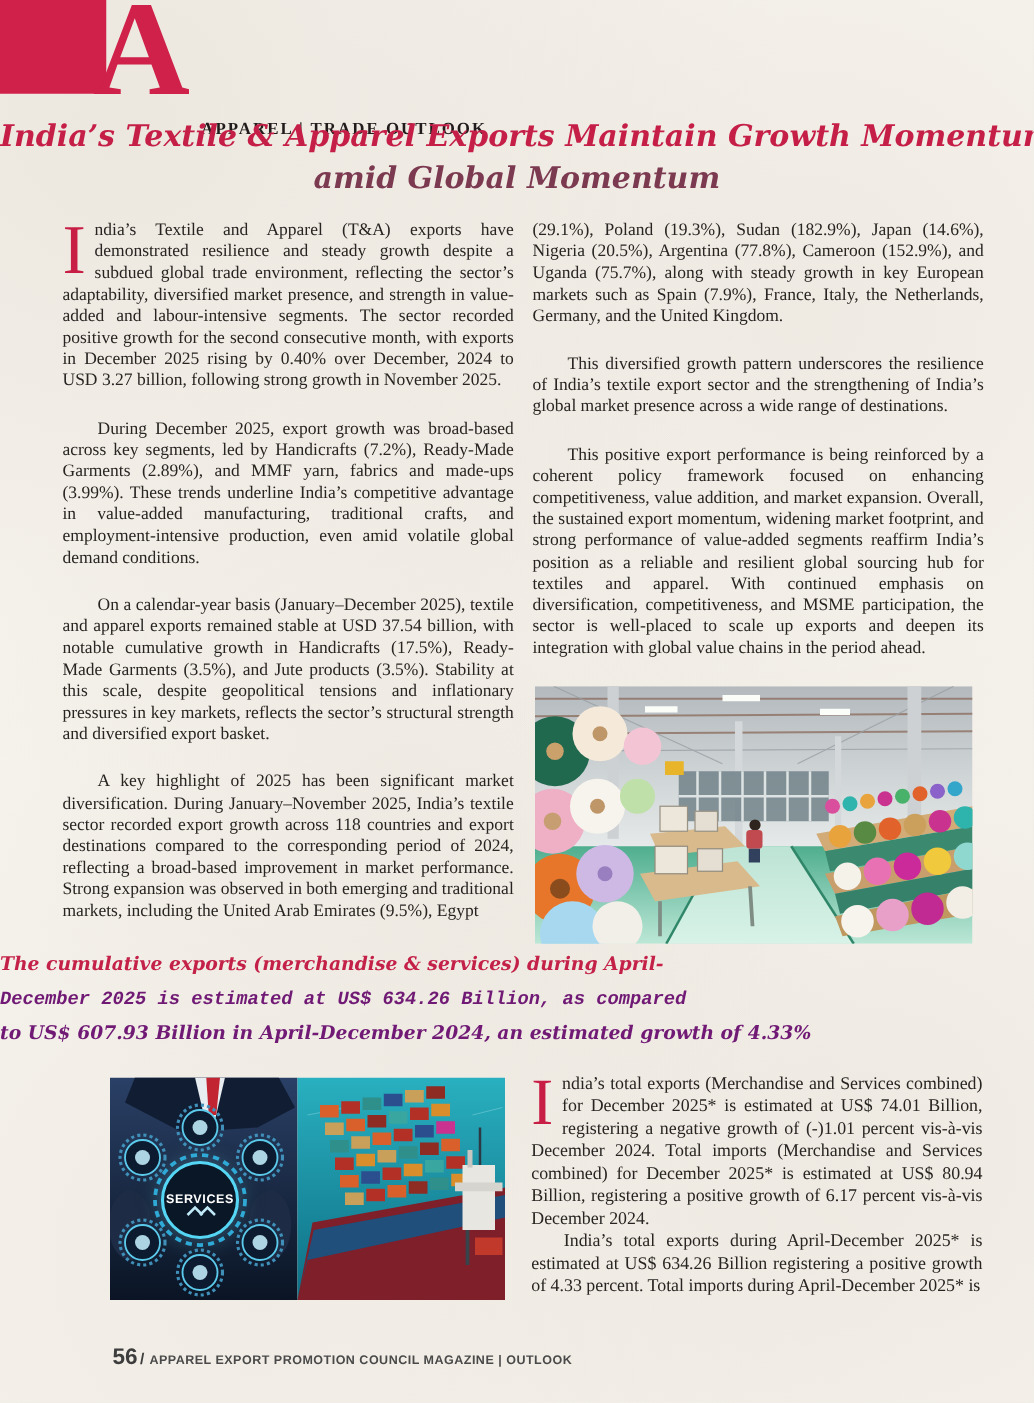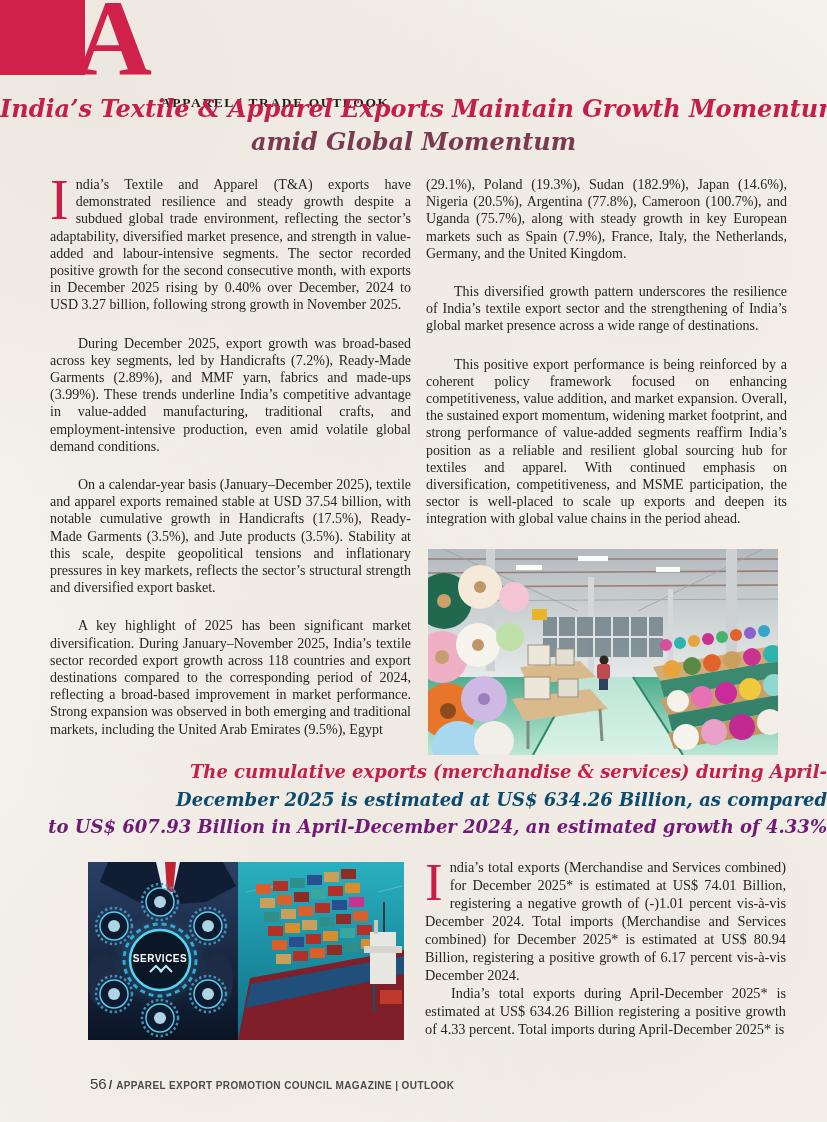--- a/index.html
+++ b/index.html
@@ -29,38 +29,38 @@
   .title .t2{display:block;font-size:24px;line-height:33px;color:#7c3a51;white-space:nowrap;}
   .columns{position:absolute;top:176px;left:50px;width:737px;display:flex;gap:15px;}
   .col{width:361px;}
   .para{margin:0 0 21px 0;font-family:"Liberation Serif",serif;font-size:14px;
     line-height:17.2px;text-align:justify;color:#272421;}
   .para.indent{text-indent:28px;font-family:Liberation Serif, serif;}
   .dropcap{float:left;font-family:"Liberation Serif",serif;font-size:56px;line-height:45px;
     color:#c81e46;padding:2px 7px 0 0;}
   figure{margin:0;}
   figure.factory{margin:14px 0 0 2px;width:350px;height:206px;}
-  .pullquote{position:absolute;top:758px;left:0;width:100%;text-align:right;
+  .pullquote{position:absolute;top:758px;left:0;width:100%;text-align:left;
     font-family:"DejaVu Serif",serif;font-style:italic;font-weight:700;
-    font-size:18px;line-height:27.5px;}
+    font-size:15px;line-height:27.5px;}
   .pullquote span{display:block;white-space:nowrap;}
   .pq1{color:#c42148;}
-  .pq2{color:#0c4a6e;}
+  .pq2{color:#701a75;font-family:Liberation Mono, monospace;}
   .pq3{color:#701a75;}
   .bottom{position:absolute;top:858px;left:50px;width:737px;display:flex;}
   figure.services{margin:4px 0 0 38px;width:316px;height:178px;flex:none;text-align:center;}
   .col2{margin-left:21px;width:361px;}
   .b-para{margin:0;font-family:"Liberation Serif",serif;font-size:14.3px;line-height:18px;
     text-align:justify;color:#272421;}
   .b-para.indent2{text-indent:26px;}
   .dropcap2{float:left;font-family:"Liberation Serif",serif;font-size:53px;line-height:44px;
     color:#c81e46;padding:2px 7px 0 0;}
   .footer{position:absolute;left:90px;top:1075px;font-family:"Liberation Sans",sans-serif;
     color:#3d3d3d;display:flex;align-items:baseline;}
-  .footer .num{font-size:15px;font-weight:400;}
+  .footer .num{font-size:18px;font-weight:700;}
   .footer .sep{font-size:12.5px;font-weight:700;margin:0 4px 0 2px;}
   .footer .mag{font-size:10px;font-weight:700;letter-spacing:.4px;color:#4a4a4a;}
 </style>
 </head>
 <body>
 
 <div class="page">
 
   <div class="logo-block">
     <svg width="160" height="76" viewBox="0 0 160 76">
@@ -76,21 +76,21 @@
   </h1>
 
   <section class="columns">
     <div class="col">
       <p class="para"><span class="dropcap">I</span><span>ndia’s Textile and Apparel (T&amp;A) exports have demonstrated resilience and steady growth despite a subdued global trade environment, reflecting the sector’s adaptability, diversified market presence, and strength in value-added and labour-intensive segments. The sector recorded positive growth for the second consecutive month, with exports in December 2025 rising by 0.40% over December, 2024 to USD 3.27 billion, following strong growth in November 2025.</span></p>
       <p class="para indent">During December 2025, export growth was broad-based across key segments, led by Handicrafts (7.2%), Ready-Made Garments (2.89%), and MMF yarn, fabrics and made-ups (3.99%). These trends underline India’s competitive advantage in value-added manufacturing, traditional crafts, and employment-intensive production, even amid volatile global demand conditions.</p>
       <p class="para indent">On a calendar-year basis (January–December 2025), textile and apparel exports remained stable at USD 37.54 billion, with notable cumulative growth in Handicrafts (17.5%), Ready-Made Garments (3.5%), and Jute products (3.5%). Stability at this scale, despite geopolitical tensions and inflationary pressures in key markets, reflects the sector’s structural strength and diversified export basket.</p>
       <p class="para indent">A key highlight of 2025 has been significant market diversification. During January–November 2025, India’s textile sector recorded export growth across 118 countries and export destinations compared to the corresponding period of 2024, reflecting a broad-based improvement in market performance. Strong expansion was observed in both emerging and traditional markets, including the United Arab Emirates (9.5%), Egypt</p>
     </div>
     <div class="col">
-      <p class="para">(29.1%), Poland (19.3%), Sudan (182.9%), Japan (14.6%), Nigeria (20.5%), Argentina (77.8%), Cameroon (100.7%), and Uganda (75.7%), along with steady growth in key European markets such as Spain (7.9%), France, Italy, the Netherlands, Germany, and the United Kingdom.</p>
+      <p class="para">(29.1%), Poland (19.3%), Sudan (182.9%), Japan (14.6%), Nigeria (20.5%), Argentina (77.8%), Cameroon (152.9%), and Uganda (75.7%), along with steady growth in key European markets such as Spain (7.9%), France, Italy, the Netherlands, Germany, and the United Kingdom.</p>
       <p class="para indent">This diversified growth pattern underscores the resilience of India’s textile export sector and the strengthening of India’s global market presence across a wide range of destinations.</p>
       <p class="para indent">This positive export performance is being reinforced by a coherent policy framework focused on enhancing competitiveness, value addition, and market expansion. Overall, the sustained export momentum, widening market footprint, and strong performance of value-added segments reaffirm India’s position as a reliable and resilient global sourcing hub for textiles and apparel. With continued emphasis on diversification, competitiveness, and MSME participation, the sector is well-placed to scale up exports and deepen its integration with global value chains in the period ahead.</p>
 
       <figure class="factory">
         <svg width="350" height="206" viewBox="0 0 350 206">
           <defs>
             <linearGradient id="ceilG" x1="0" y1="0" x2="0" y2="1">
               <stop offset="0" stop-color="#b3b9bd"></stop>
                 <stop offset="1" stop-color="#e6eaea"></stop>
             </linearGradient>

